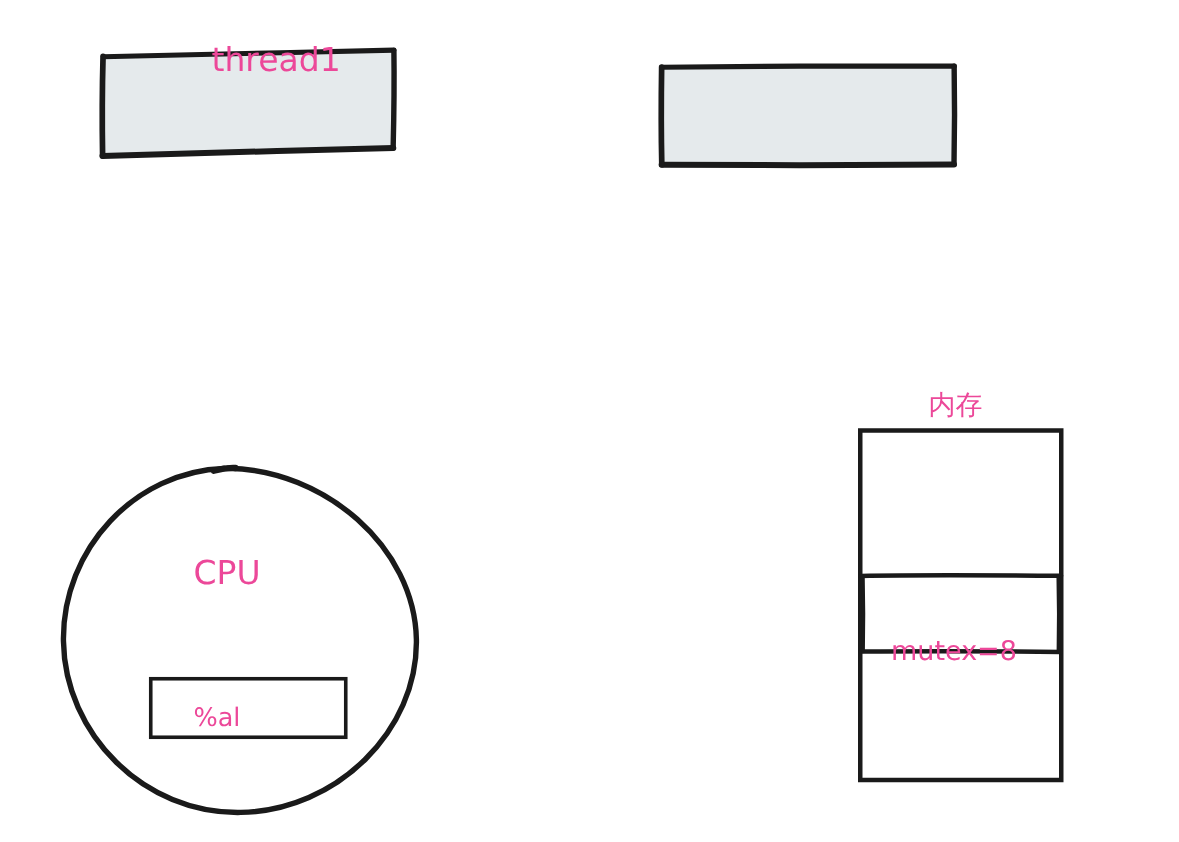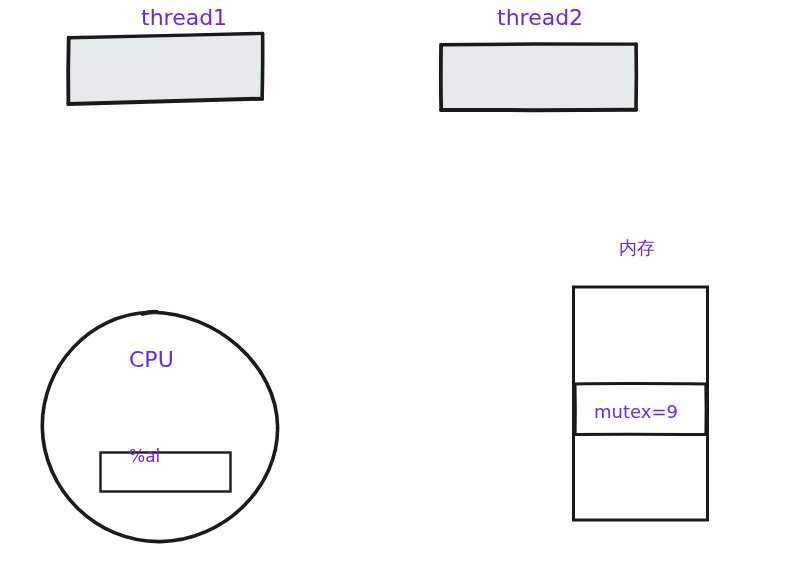--- a/index.html
+++ b/index.html
@@ -25,22 +25,23 @@
     top: 0;
     left: 0;
     width: 786px;
     height: 561px;
     pointer-events: none;
   }
   .label {
     position: absolute;
     white-space: nowrap;
     line-height: 1;
-    color: #6d28d9;
+    color: #ec4899;
     user-select: none;
+    margin-top: 23px;
   }
   .label-thread1 {
     left: 141px;
     top: 7px;
     font-size: 22px;
   }
   .label-thread2 {
     left: 497px;
     top: 7px;
     font-size: 22px;
@@ -108,23 +109,22 @@
       <path d="M573.8,384.0 C615,383.2 670,383.6 707.4,383.9" fill="none" stroke="#1a1a1a" stroke-width="3.0" stroke-linecap="round"></path>
       <path d="M574.0,434.4 C615,434.0 670,434.2 707.2,434.6" fill="none" stroke="#1a1a1a" stroke-width="3.0" stroke-linecap="round"></path>
       <path d="M575.2,384.4 C575.6,400 575.6,420 575.3,434.2" fill="none" stroke="#1a1a1a" stroke-width="2.6" stroke-linecap="round"></path>
       <path d="M705.6,384.6 C706.0,400 706.0,420 705.7,434.4" fill="none" stroke="#1a1a1a" stroke-width="2.6" stroke-linecap="round"></path>
     </g>
 
   </svg>
 
   <div class="label label-thread1">thread1</div>
 
-  <div class="label label-thread2">thread2</div>
 
   <div class="label label-cpu">CPU</div>
 
   <div class="label label-al">%al</div>
 
   <div class="label label-memory">内存</div>
 
-  <div class="label label-mutex">mutex=9</div>
+  <div class="label label-mutex">mutex=8</div>
 
 </div>
 
 </body></html>

